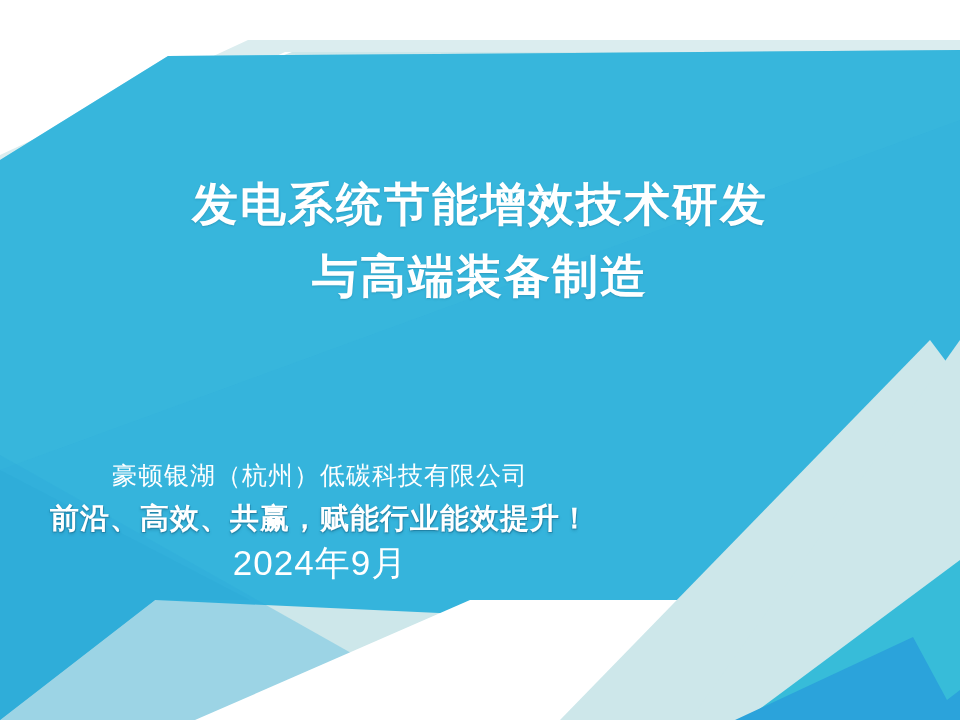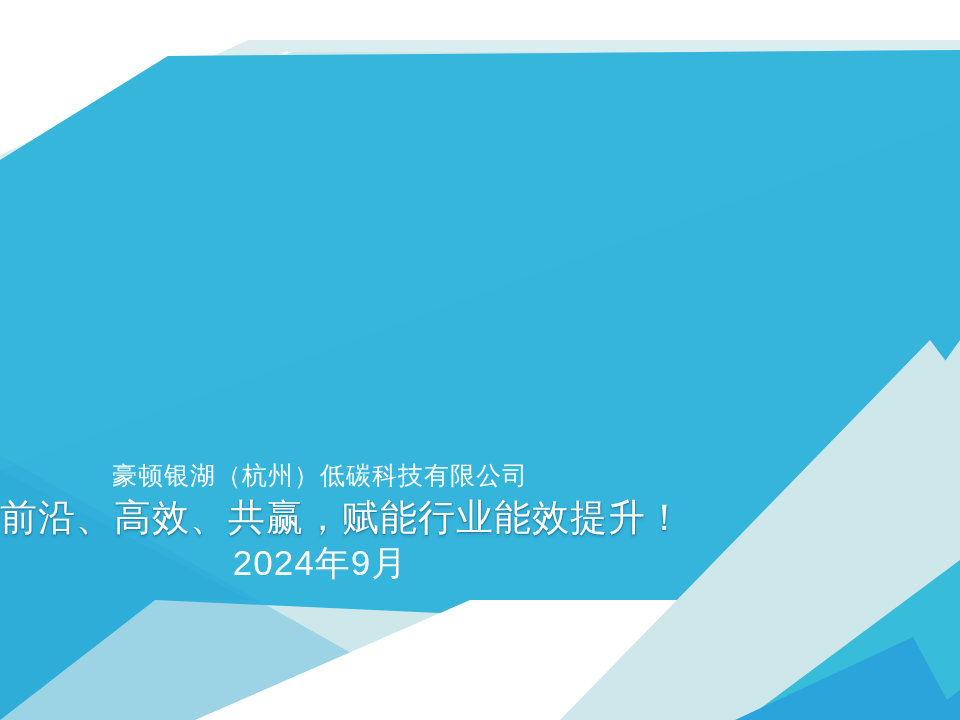--- a/index.html
+++ b/index.html
@@ -59,22 +59,22 @@
   .company-line {
     color: #ffffff;
     font-size: 25px;
     font-weight: normal;
     line-height: 40px;
     letter-spacing: 1px;
     white-space: nowrap;
   }
   .slogan-line {
     color: #ffffff;
-    font-size: 37px;
-    font-weight: normal;
+    font-size: 29px;
+    font-weight: bold;
     line-height: 46px;
     letter-spacing: 1px;
     white-space: nowrap;
     text-shadow: 1px 1px 0 rgba(30,120,155,0.55),
                  -1px 1px 0 rgba(30,120,155,0.30),
                  0 2px 3px rgba(20,90,120,0.35);
   }
   .date-line {
     color: #ffffff;
     font-size: 35px;
@@ -110,20 +110,24 @@
     <polygon points="960,340 960,720 690,720" fill="#cde7ea"></polygon>
 
     <polygon points="960,300 960,338 680,720 600,720" fill="#ffffff" opacity="0"></polygon>
 
     <polygon points="960,560 960,720 745,720" fill="#37bcd9"></polygon>
 
     <polygon points="913,637 947,700 960,690 960,720 735,720" fill="#2ba3db"></polygon>
 
   </svg>
 
+  <div id="title-block" class="layer" style="height:auto;">
+    <div class="title-line">发电系统节能增效技术研发</div>
+    <div class="title-line">与高端装备制造</div>
+  </div>
 
   <div id="subtitle-block">
     <div class="company-line">豪顿银湖（杭州）低碳科技有限公司</div>
     <div class="slogan-line">前沿、高效、共赢，赋能行业能效提升！</div>
     <div class="date-line">2024年9月</div>
   </div>
 
 </div>
 
 </body></html>

